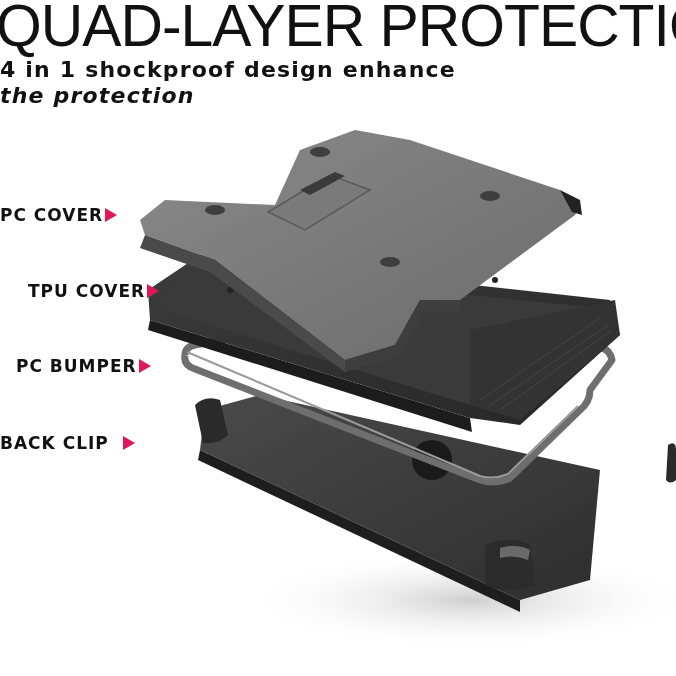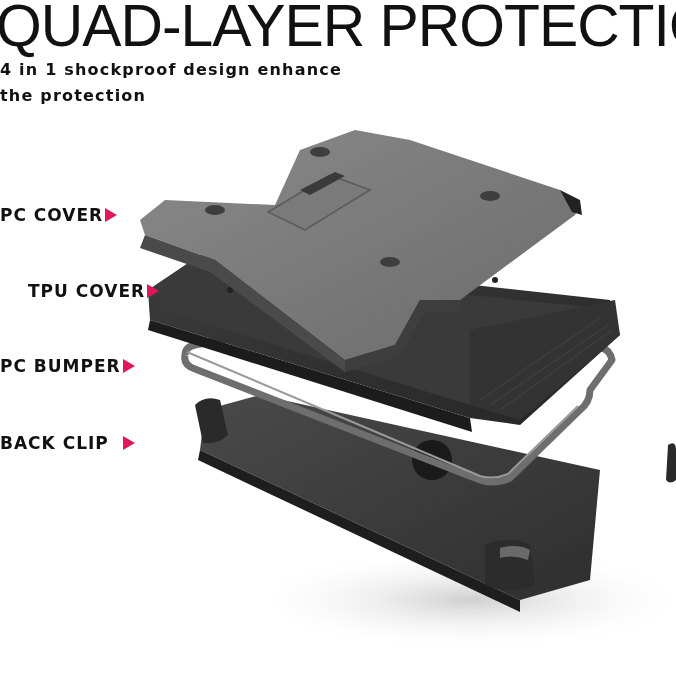--- a/index.html
+++ b/index.html
@@ -1,20 +1,20 @@
 <!DOCTYPE html>
 <html><head>
 <meta charset="utf-8">
 <style>
   html,body{margin:0;padding:0;background:#ffffff;}
   body{width:676px;height:676px;position:relative;overflow:hidden;font-family:"DejaVu Sans",sans-serif;}
   .headline{position:absolute;left:-4px;top:-6px;font-family:"Liberation Sans",sans-serif;font-weight:400;font-size:60px;letter-spacing:-1px;color:#111;white-space:nowrap;transform:scaleX(0.98);transform-origin:left top;line-height:64px;}
-  .subline{position:absolute;left:0;font-family:"DejaVu Sans",sans-serif;font-size:16px;font-weight:bold;color:#111;letter-spacing:1.2px;white-space:nowrap;line-height:24px;}
+  .subline{position:absolute;left:0;font-family:"DejaVu Sans",sans-serif;font-size:22px;font-weight:bold;color:#111;letter-spacing:1.2px;white-space:nowrap;line-height:24px;}
   .sub1{top:58px;}
-  .sub2{top:84px;}
+  .sub2{top:84px;font-style:italic;}
   .label{position:absolute;left:0;display:flex;align-items:center;font-family:"DejaVu Sans",sans-serif;font-size:17px;letter-spacing:1px;color:#111;white-space:nowrap;font-weight:bold;}
   .arrow{width:0;height:0;border-top:7px solid transparent;border-bottom:7px solid transparent;border-left:12px solid #e0185a;margin-left:2px;}
   .product{position:absolute;left:0;top:0;width:676px;height:676px;}
 </style>
 </head>
 <body>
 
 <div class="headline">QUAD-LAYER PROTECTION</div>
 <div class="subline sub1">4 in 1 shockproof design enhance</div>
 <div class="subline sub2">the protection</div>
@@ -92,20 +92,20 @@
 </svg>
 
 <div class="label" style="top:205px;justify-content:flex-end;">
   <span>PC COVER</span>
   <span class="arrow"></span>
 </div>
 <div class="label" style="top:281px;margin-left:28px;">
   <span>TPU COVER</span>
   <span class="arrow"></span>
 </div>
-<div class="label" style="top:356px;">
+<div class="label" style="top:356px;margin-left:16px;">
   <span>PC BUMPER</span>
   <span class="arrow"></span>
 </div>
 <div class="label" style="top:433px;">
   <span>BACK CLIP</span>
   <span class="arrow" style="margin-left:14px;"></span>
 </div>
 
 </body></html>

